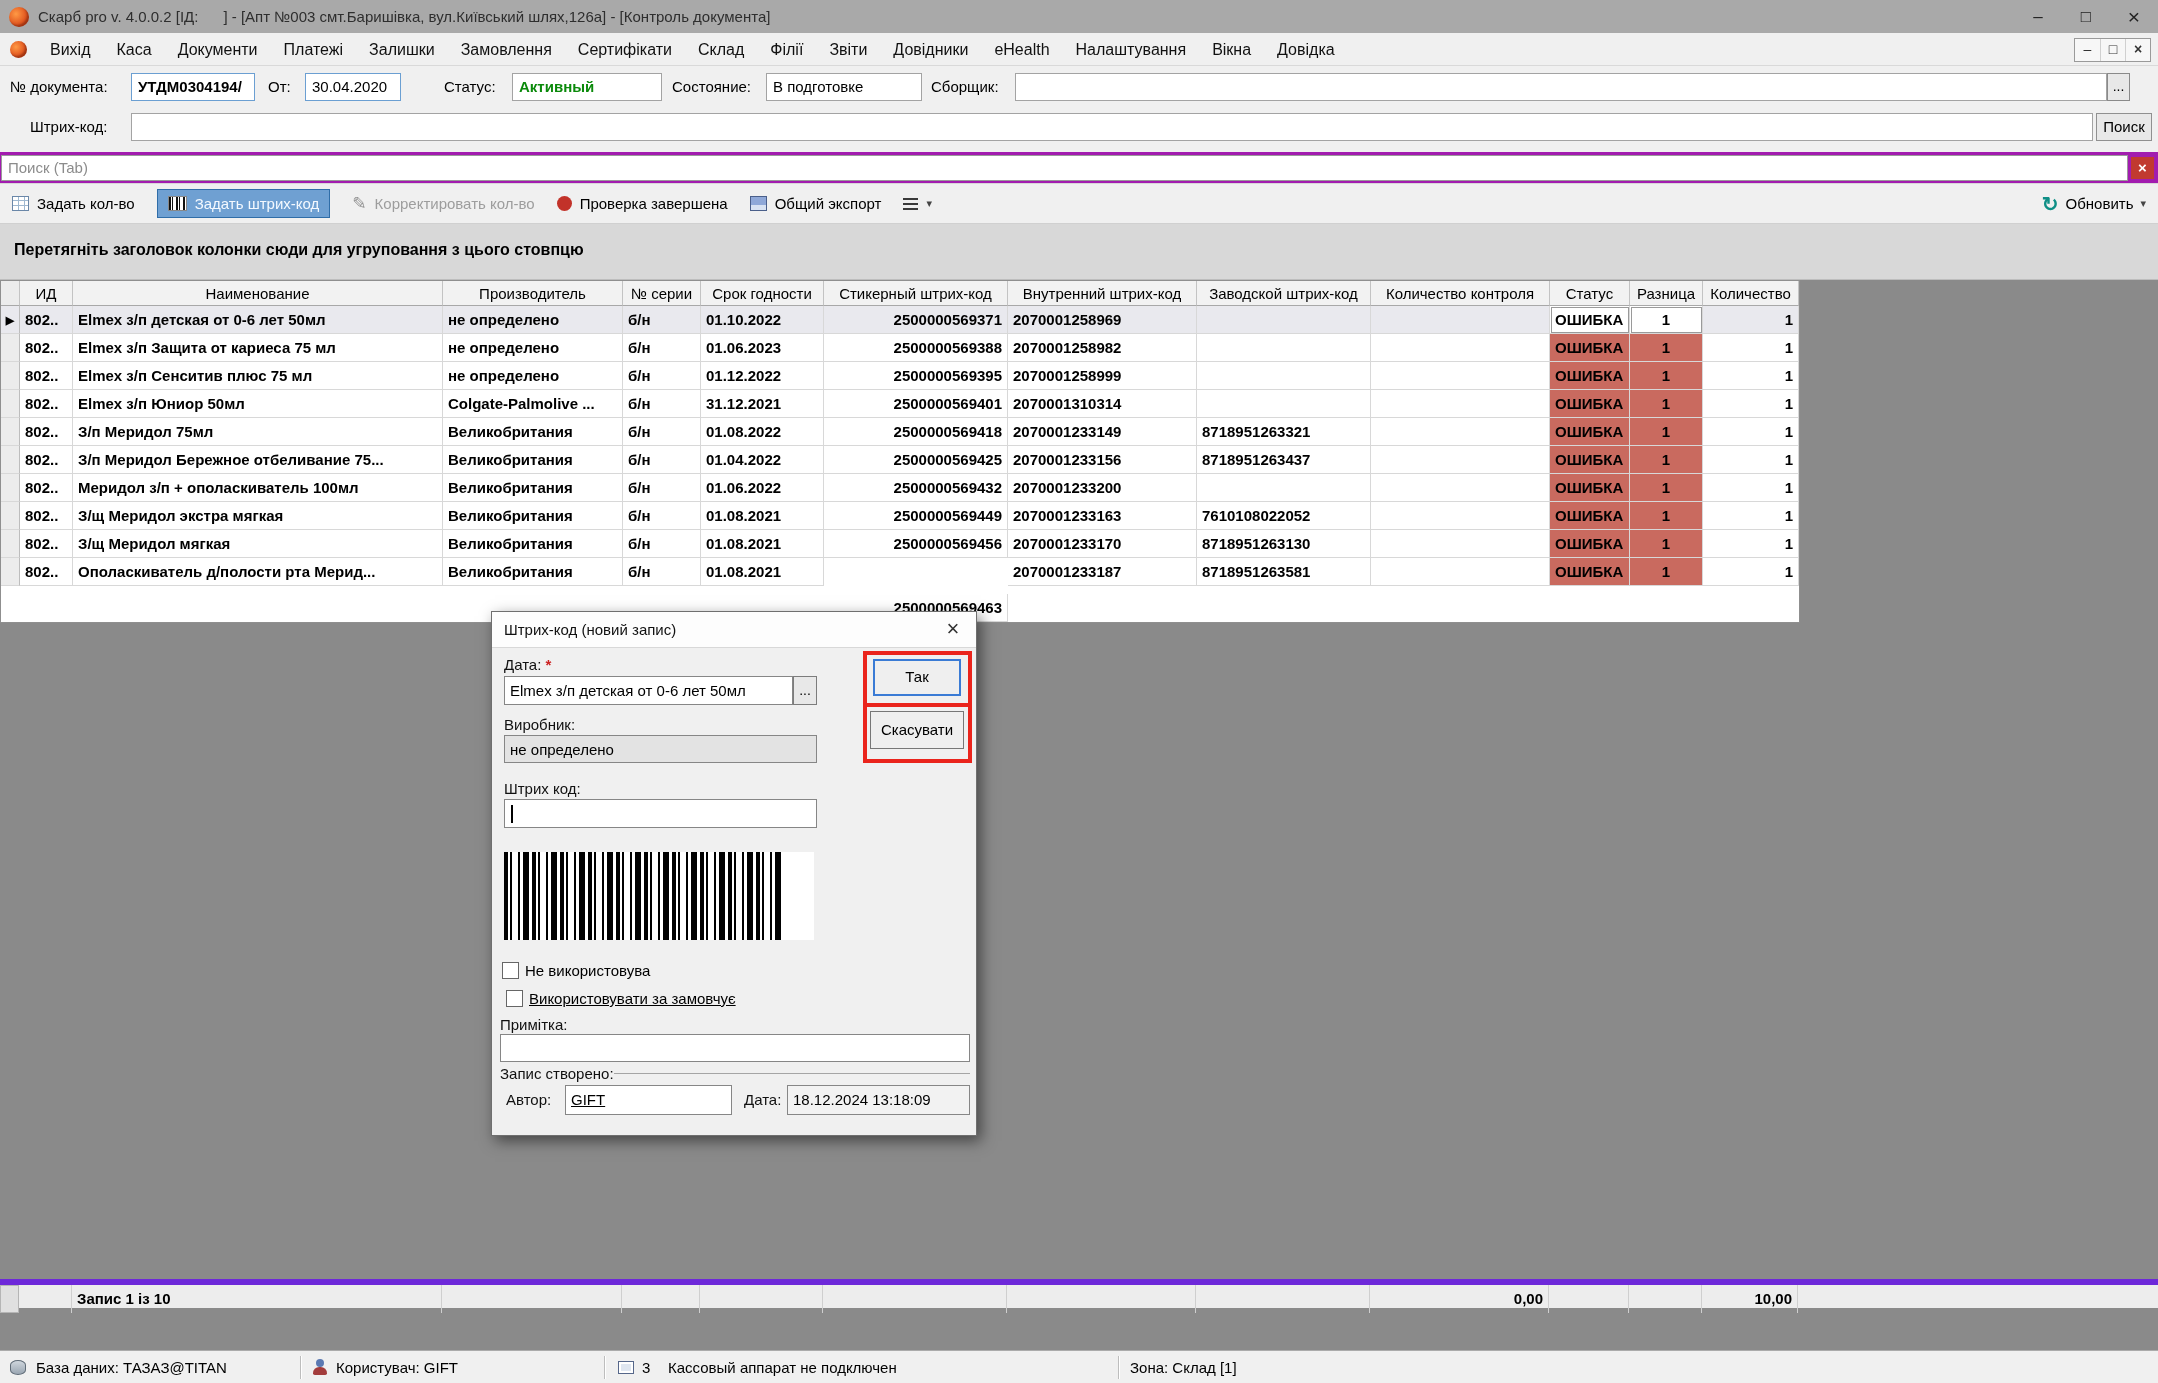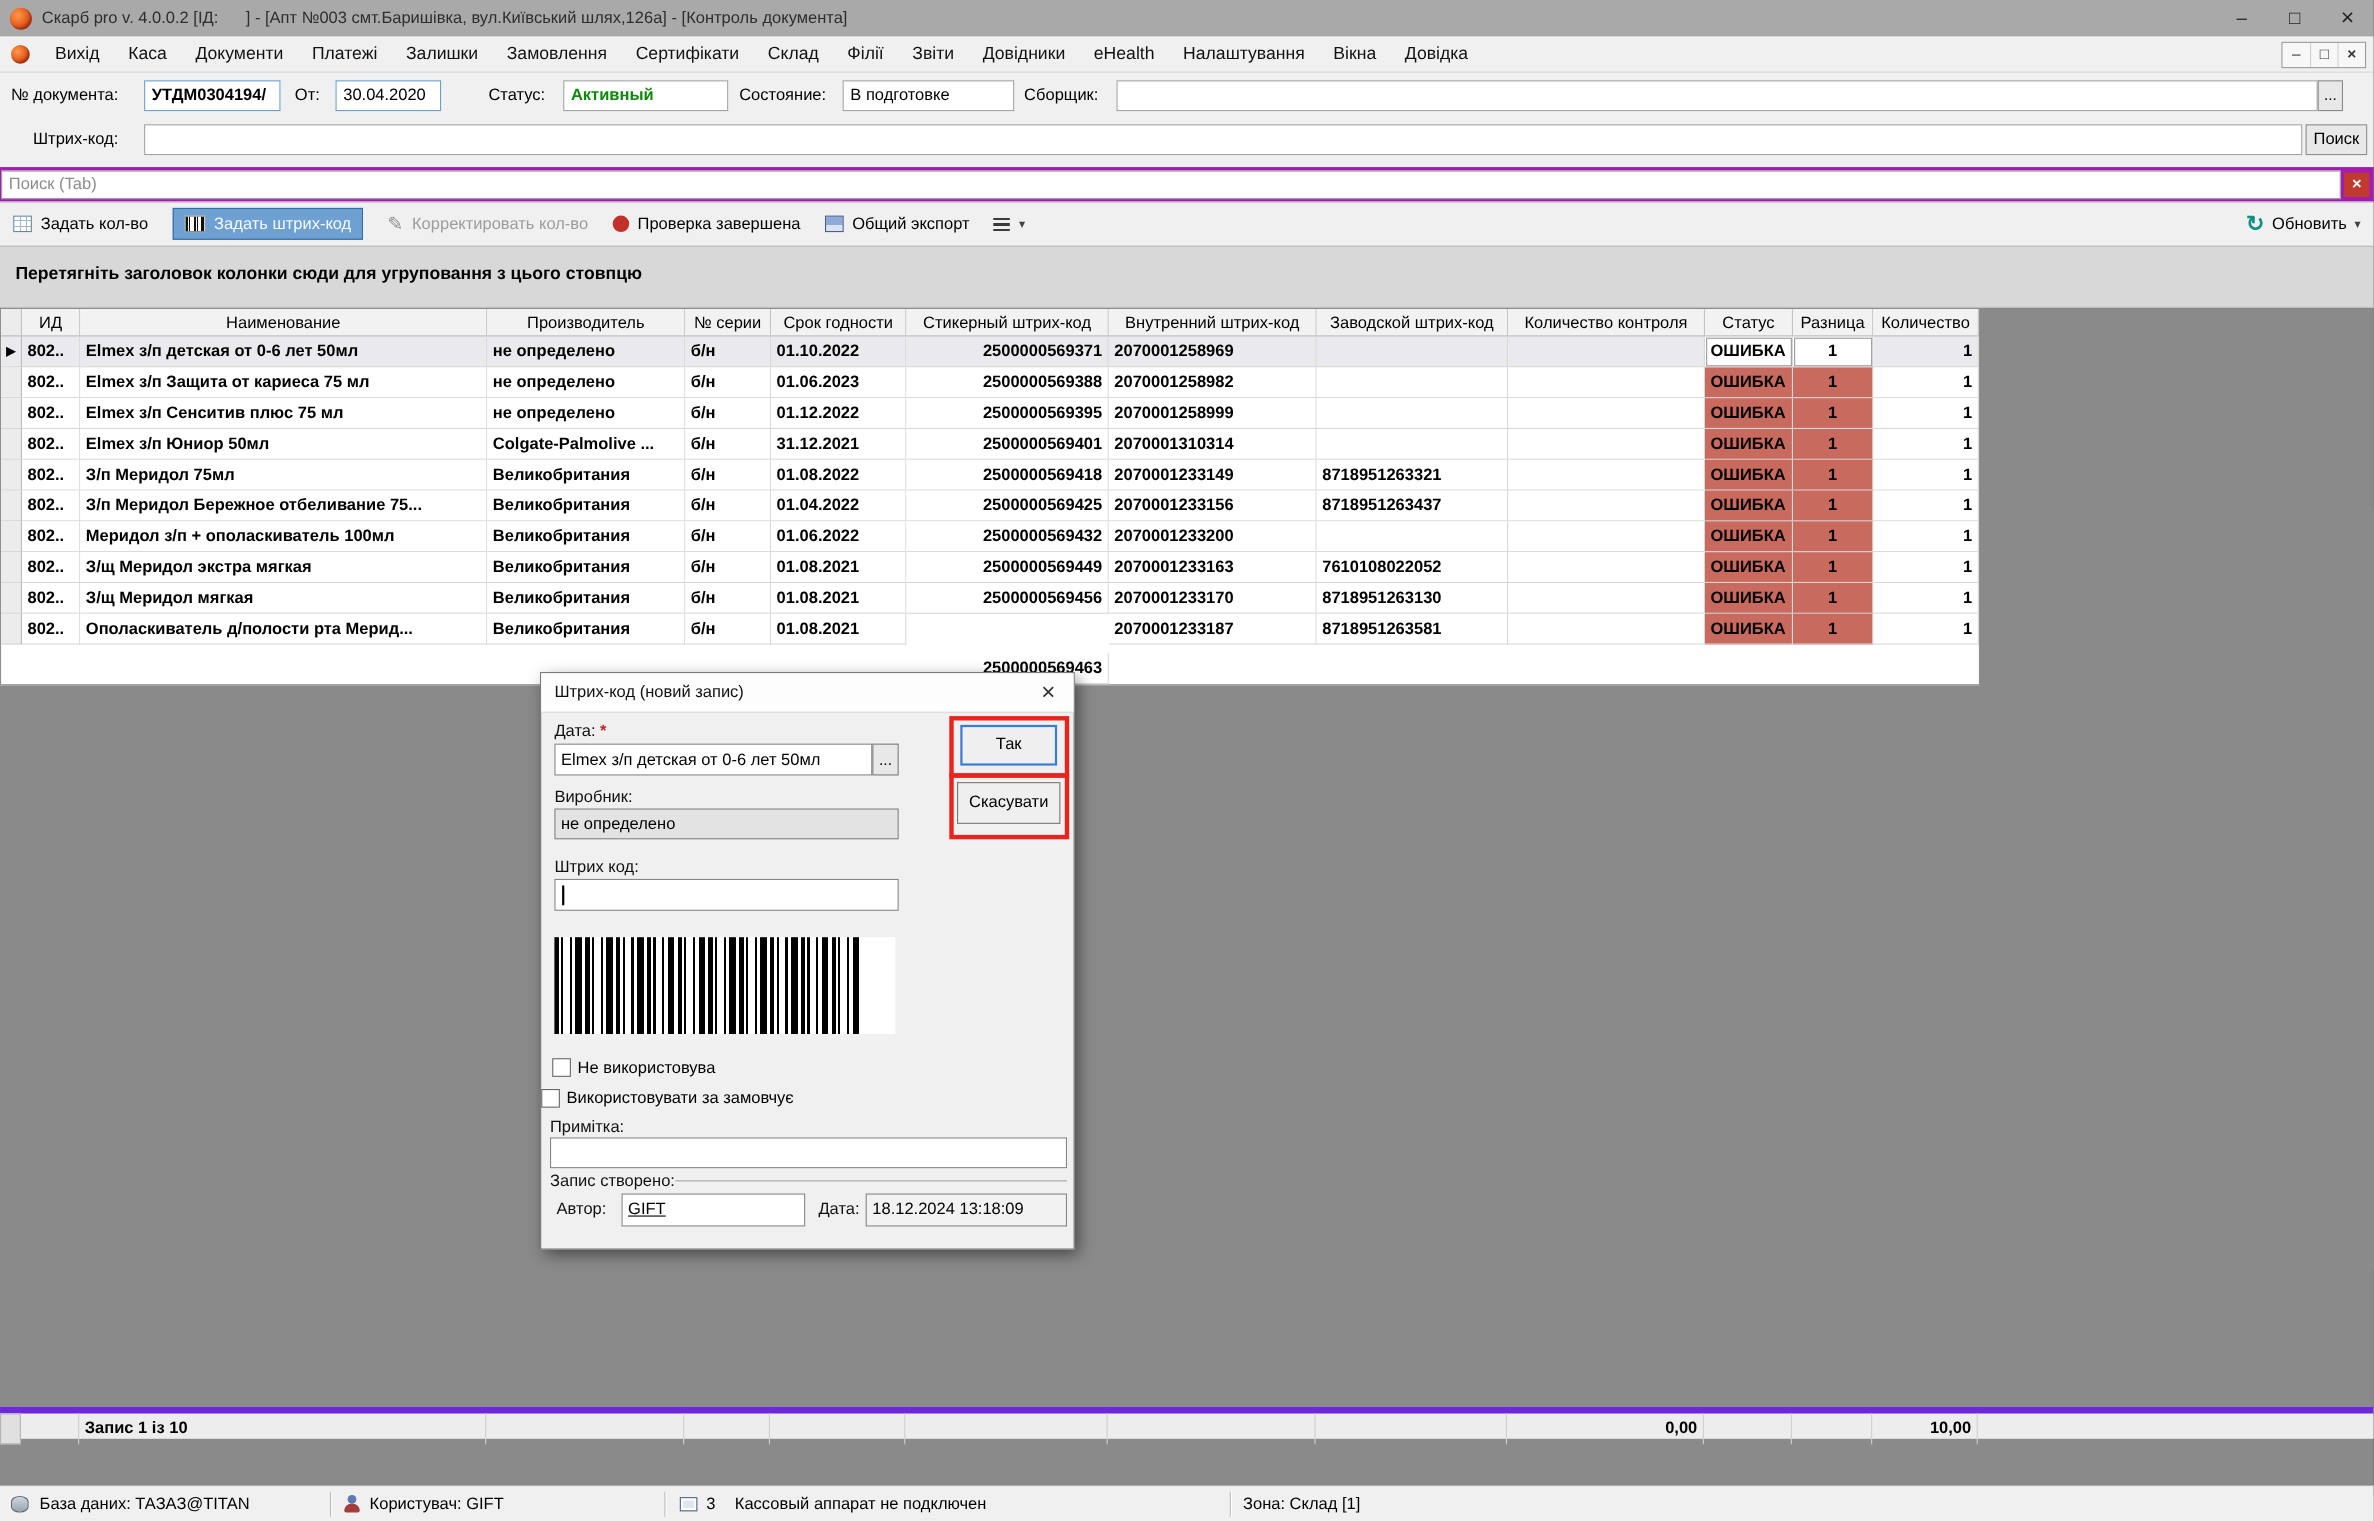--- a/index.html
+++ b/index.html
@@ -113,21 +113,21 @@
   .d-manuf-lbl{left:12px;top:104px;}
   .d-manuf{left:12px;top:123px;width:313px;height:28px;background:#e3e3e3;}
   .d-shk-lbl{left:12px;top:168px;}
   .d-shk{left:12px;top:187px;width:313px;height:29px;}
   .d-caret{position:absolute;left:6px;top:5px;width:2px;height:18px;background:#000;}
   .d-bars{position:absolute;left:12px;top:240px;width:310px;height:88px;background-color:#fff;
     background-image:repeating-linear-gradient(90deg,#000 0 4px,#fff 4px 6px,#000 6px 8px,#fff 8px 14px,#000 14px 16px,#fff 16px 19px,#000 19px 25px,#fff 25px 28px);
     background-size:278px 100%;background-repeat:no-repeat;}
   .cb-row{position:absolute;display:flex;align-items:center;gap:6px;font-size:15px;white-space:nowrap;}
   .cb-box{width:17px;height:17px;background:#fff;border:1px solid #666;flex:none;}
-  .d-cb1{left:10px;top:350px;} .d-cb2{left:0;top:378px;}
+  .d-cb1{left:10px;top:350px;} .d-cb2{left:14px;top:378px;text-decoration:underline;}
   .d-note-lbl{left:8px;top:404px;}
   .d-note{left:8px;top:422px;width:470px;height:28px;}
   .d-group-lbl{left:8px;top:453px;}
   .d-group-line{position:absolute;left:122px;top:461px;width:356px;border-top:1px solid #a5a5a5;}
   .d-author-lbl{left:14px;top:479px;}
   .d-author{left:73px;top:473px;width:167px;height:30px;text-decoration:underline;}
   .d-date-lbl{left:252px;top:479px;}
   .d-date{left:295px;top:473px;width:183px;height:30px;background:#f2f2f2;}
   .d-ok{position:absolute;left:381px;top:47px;width:88px;height:37px;background:#efefef;border:2px solid #3a7bd5;font-size:15px;text-align:center;line-height:32px;}
   .d-cancel{position:absolute;left:378px;top:99px;width:94px;height:38px;background:#efefef;border:1px solid #777;font-size:15px;text-align:center;line-height:36px;}

